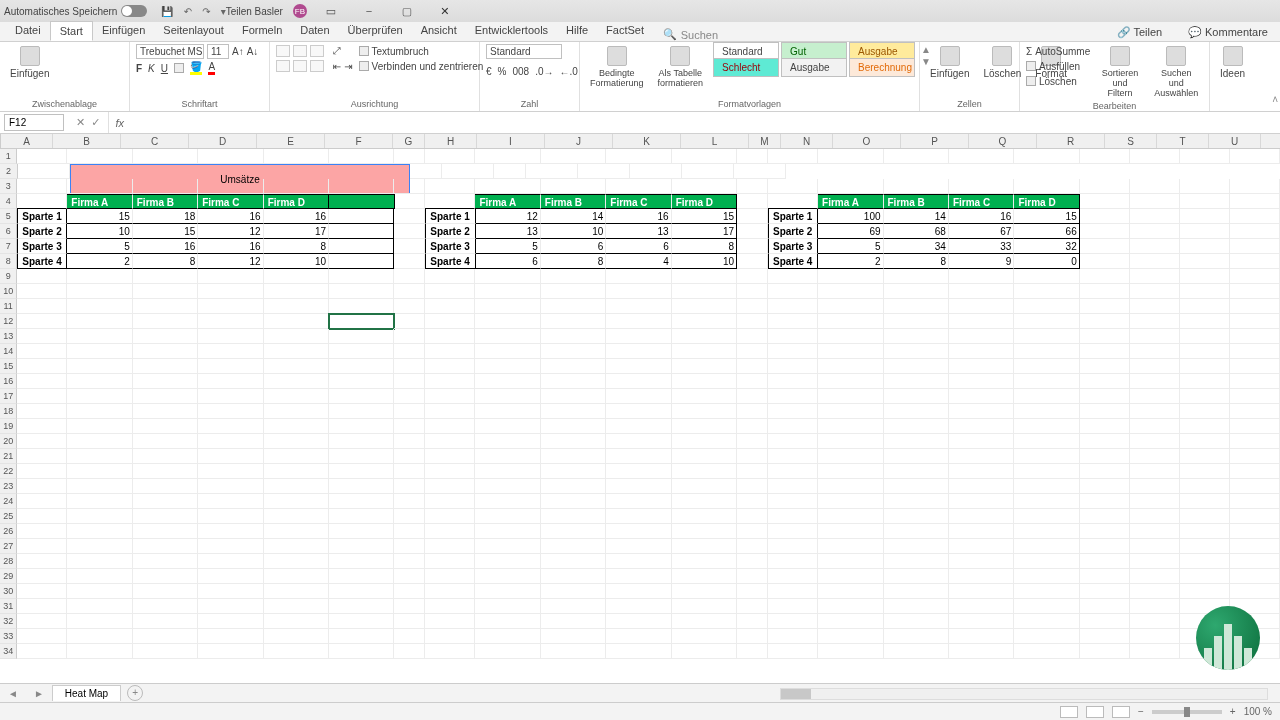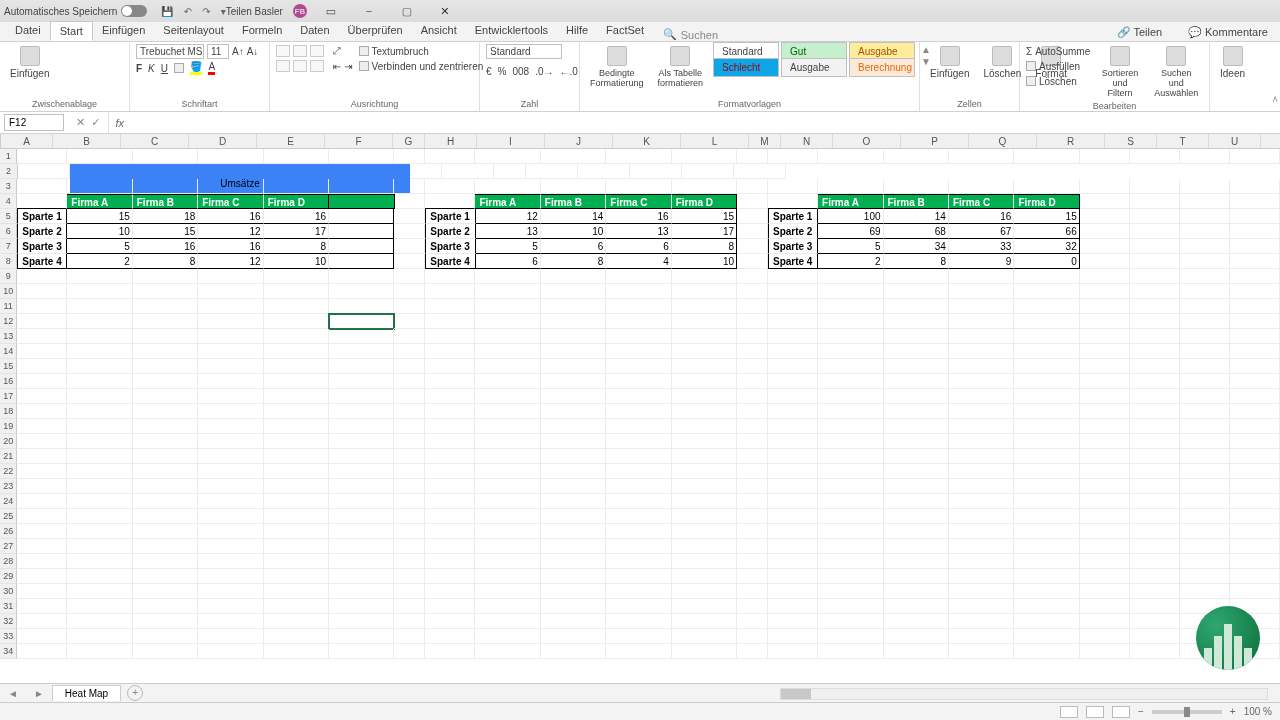--- a/index.html
+++ b/index.html
@@ -35,21 +35,21 @@
 .bigbtn .ico { width:20px;height:20px;background:#ddd;border:1px solid #bbb;border-radius:2px; }
 .vstack { display:flex; flex-direction:column; gap:1px; }
 .vstack .line { display:flex; align-items:center; gap:3px; height:14px; white-space:nowrap; }
 .smico { width:10px;height:10px;border:1px solid #aaa;background:#eee;display:inline-block; }
 .fontsel { border:1px solid #c0c0c0; padding:1px 3px; font-size:10px; background:#fff; }
 .alignbtn { width:14px;height:12px;border:1px solid #ccc;background:#f8f8f8;display:inline-block; }
 .stylecell { border:1px solid #c0c0c0; padding:3px 8px; font-size:10px; width:66px; }
 .stylecell.standard { background:#fff; }
 .stylecell.gut { background:#c6efce; color:#006100; }
 .stylecell.neutral { background:#ffeb9c; color:#9c5700; }
-.stylecell.schlecht { background:#0ea5e9; color:#9c0006; }
+.stylecell.schlecht { background:#5eead4; color:#9c0006; }
 .stylecell.ausgabe { background:#f2f2f2; }
 .stylecell.berechnung { background:#fde9d9; color:#e26b0a; }
 
 
 .fbar { height:22px; border-bottom:1px solid #d0d0d0; display:flex; align-items:center; background:#fff; }
 .namebox { width:60px; border:1px solid #c0c0c0; margin:2px 4px; padding:2px 4px; font-size:10px; }
 .fbar .fxbtns { display:flex; gap:6px; color:#888; padding:0 8px; border-right:1px solid #e0e0e0; height:100%; align-items:center; }
 .fbar .fxlabel { font-style:italic; color:#666; padding:0 6px; }
 .fbar .finput { flex:1; border:none; padding:2px 4px; font-size:10px; }
 
@@ -59,21 +59,21 @@
 .ch { border-right:1px solid #d8d8d8; text-align:center; font-size:10px; color:#555; line-height:15px; }
 
 
 .gridwrap { position:relative; height:510px; overflow:hidden; background:#fff; }
 .gridrow { display:flex; height:15px; }
 .rh { width:18px; background:#f0f0f0; border-right:1px solid #ccc; border-bottom:1px solid #e4e4e4; text-align:center; font-size:9px; color:#555; line-height:15px; }
 .cell { border-right:1px solid #ececec; border-bottom:1px solid #ececec; font-size:10px; padding:0 2px; line-height:15px; text-align:right; overflow:hidden; white-space:nowrap; }
 .cell.tc { text-align:center; }
 .hdrcell { background:#00b050; color:#fff; font-weight:bold; border-top:1px solid #000; border-bottom:1px solid #000; text-align:left; padding-left:4px; }
 .rowlbl { font-weight:bold; border-left:1px solid #000; border-right:1px solid #000; text-align:left; padding-left:4px; }
-.titlebox { border:5px solid #3b82f6; background:#3b82f6; text-align:center; font-weight:normal; }
+.titlebox { border:1px solid #3b82f6; background:#fca5a5; text-align:center; font-weight:normal; }
 .datacell { border-bottom:1px solid #000; }
 .datacell.last { border-right:1px solid #000; }
 .selcell { outline:2px solid #217346; outline-offset:-1px; }
 
 
 .sheettabs { position:absolute; bottom:18px; left:0; right:0; height:19px; background:#f3f3f3; border-top:1px solid #ccc; display:flex; align-items:center; font-size:10px; }
 .sheettabs .nav { padding:0 8px; color:#888; }
 .sheettab { padding:2px 12px; background:#fff; border:1px solid #ccc; border-bottom:none; }
 .addsheet { width:16px;height:16px;border:1px solid #bbb;border-radius:50%;margin-left:6px;text-align:center;line-height:14px;color:#888; }
 .hscroll { position:absolute; right:12px; bottom:2px; left:780px; height:12px; background:#f0f0f0; border:1px solid #ddd; }

